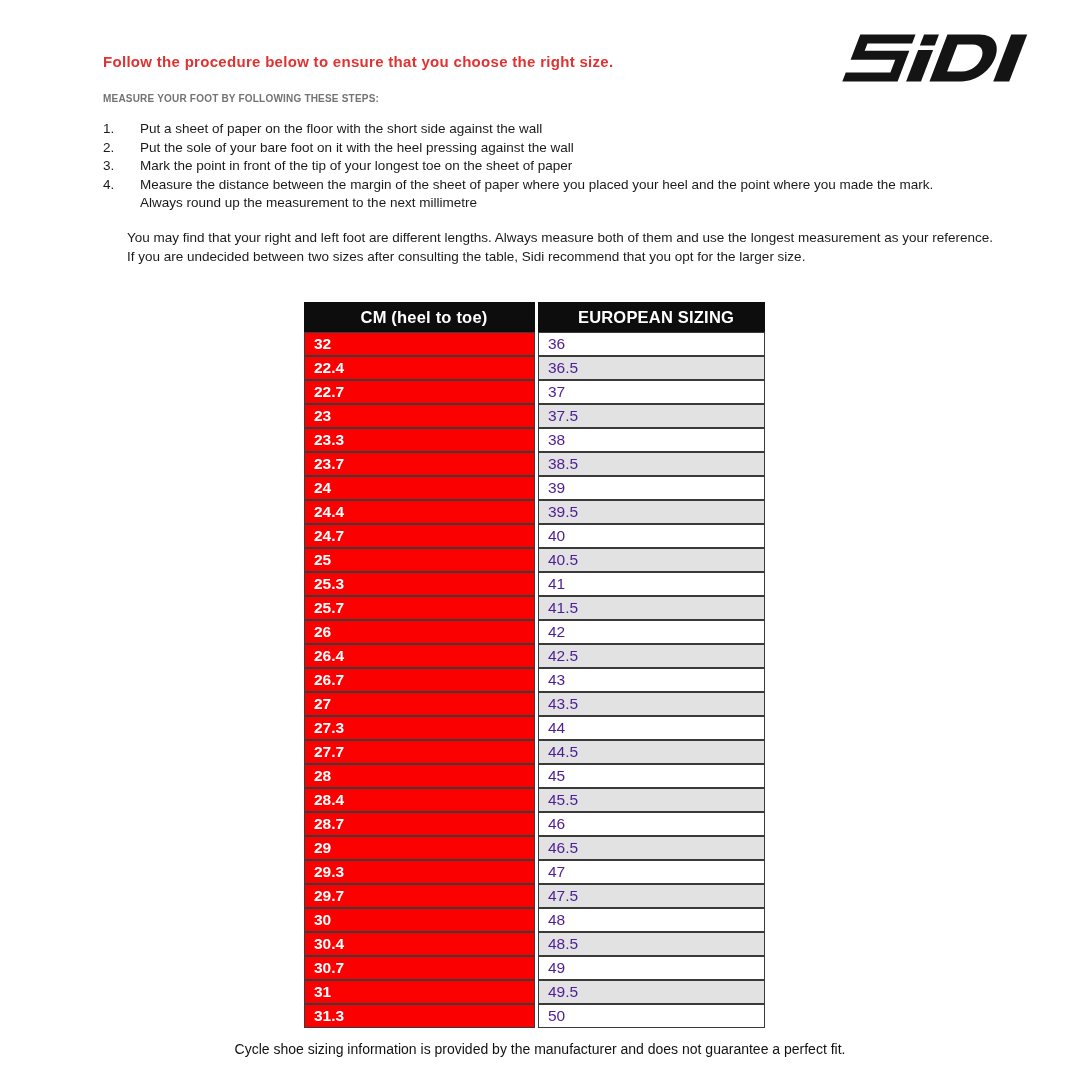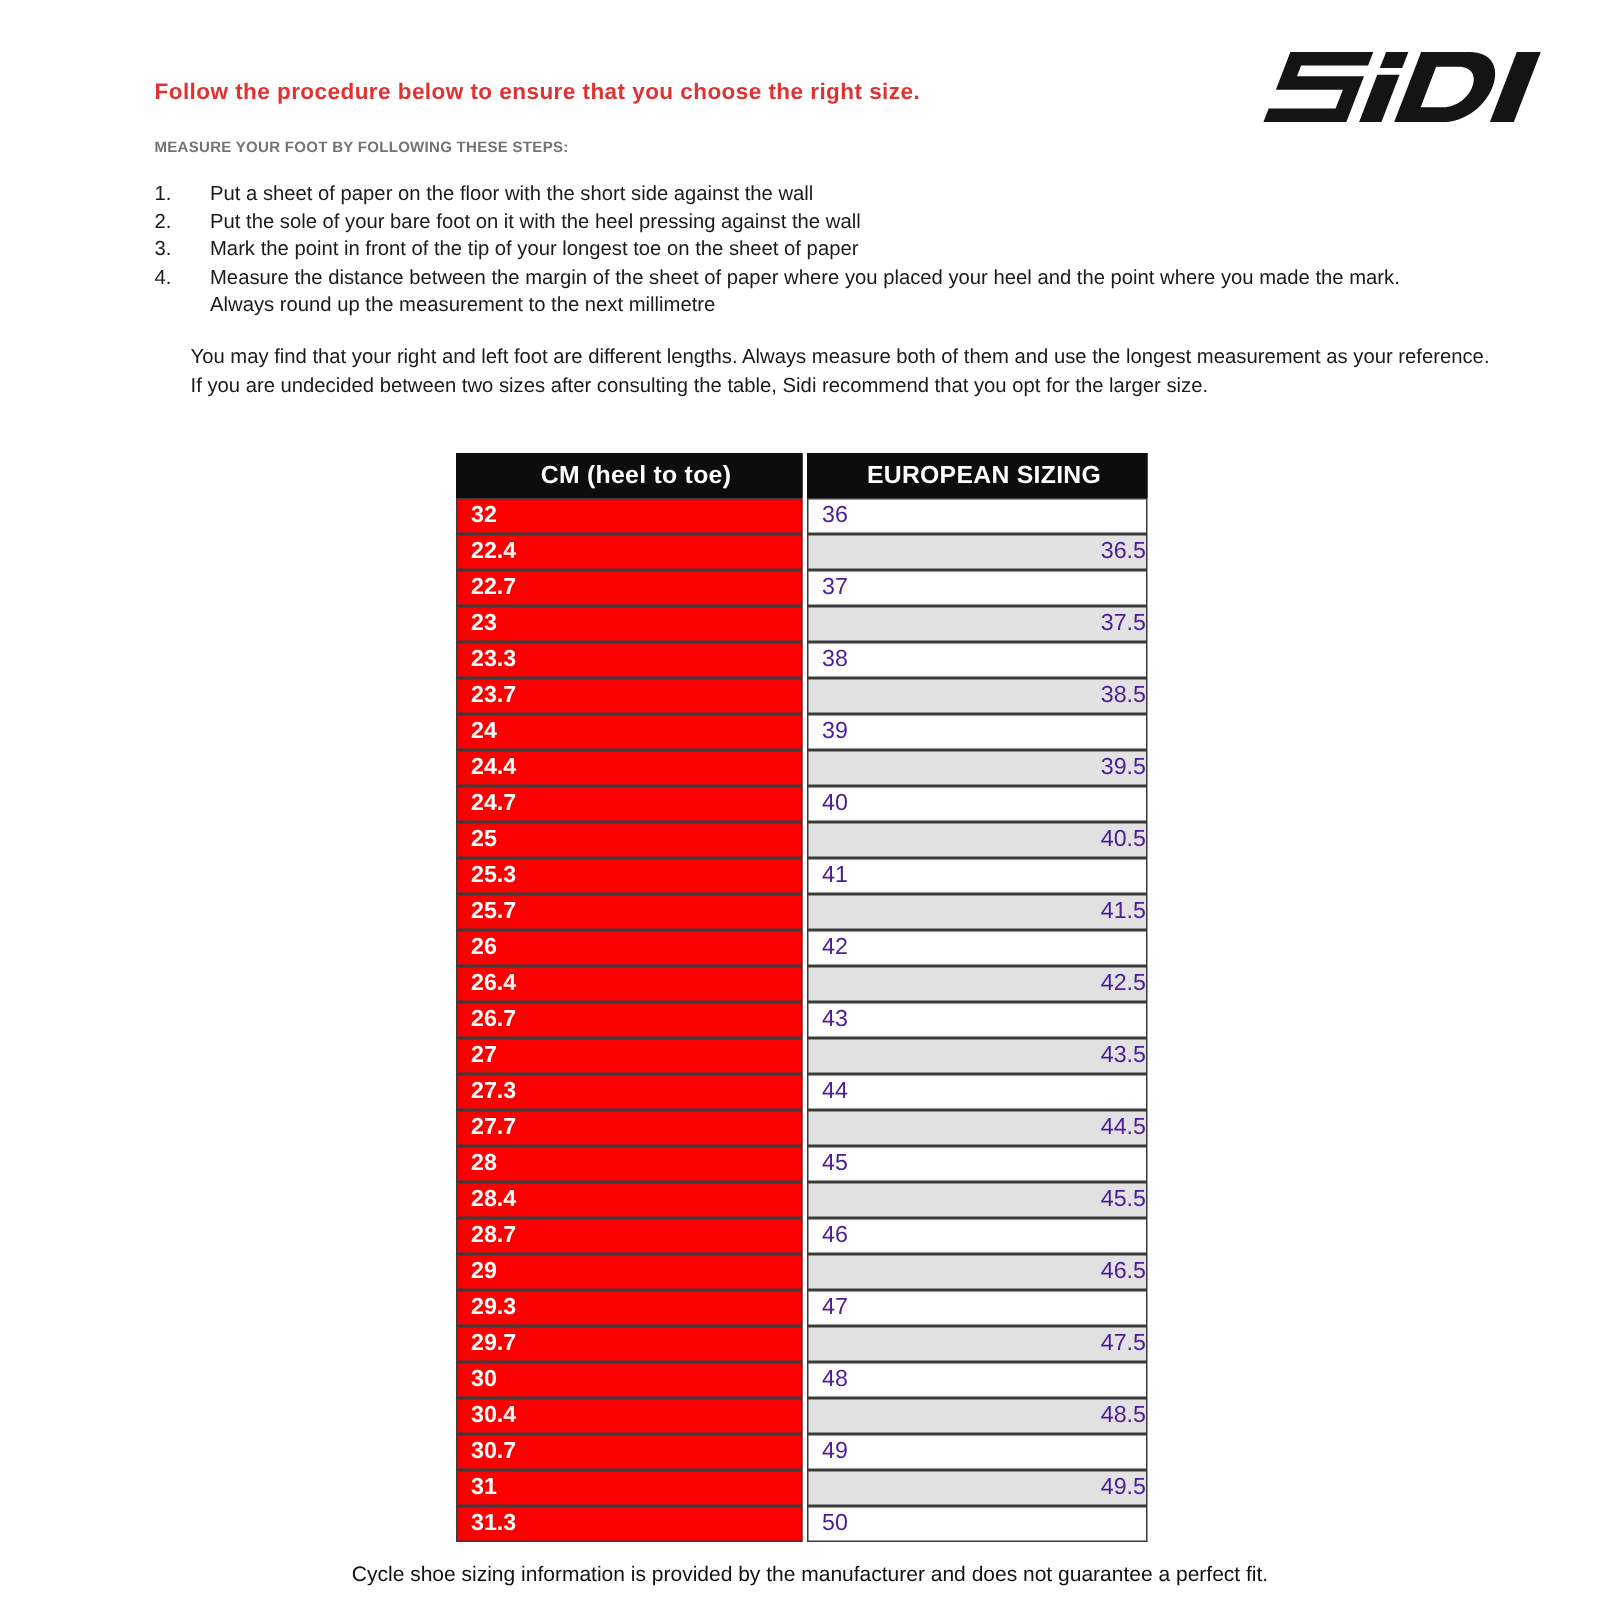--- a/index.html
+++ b/index.html
@@ -45,21 +45,21 @@
     padding:0 0 0 9px;letter-spacing:.2px;
   }
   .size-table th.eu{width:227px;}
   .size-table td{
     box-sizing:border-box;height:24px;
     border:1px solid var(--border-c);
     padding:0 0 0 9px;font-size:15.5px;vertical-align:middle;
   }
   .cm-cell{background:var(--cm-bg);color:var(--cm-text);font-weight:bold;}
   .size-cell{background:var(--row-bg);color:#4c1d95;}
-  .size-cell.alt{background:var(--row-alt-bg);text-align:right;}
+  .size-cell.alt{background:var(--row-alt-bg);}
   .footer-text{
     position:absolute;left:0;top:1041px;width:1080px;
     text-align:center;font-size:14px;color:#111;
   }
 </style>
 </head>
 <body>
 
 <div class="red-heading">Follow the procedure below to ensure that you choose the right size.</div>
 

